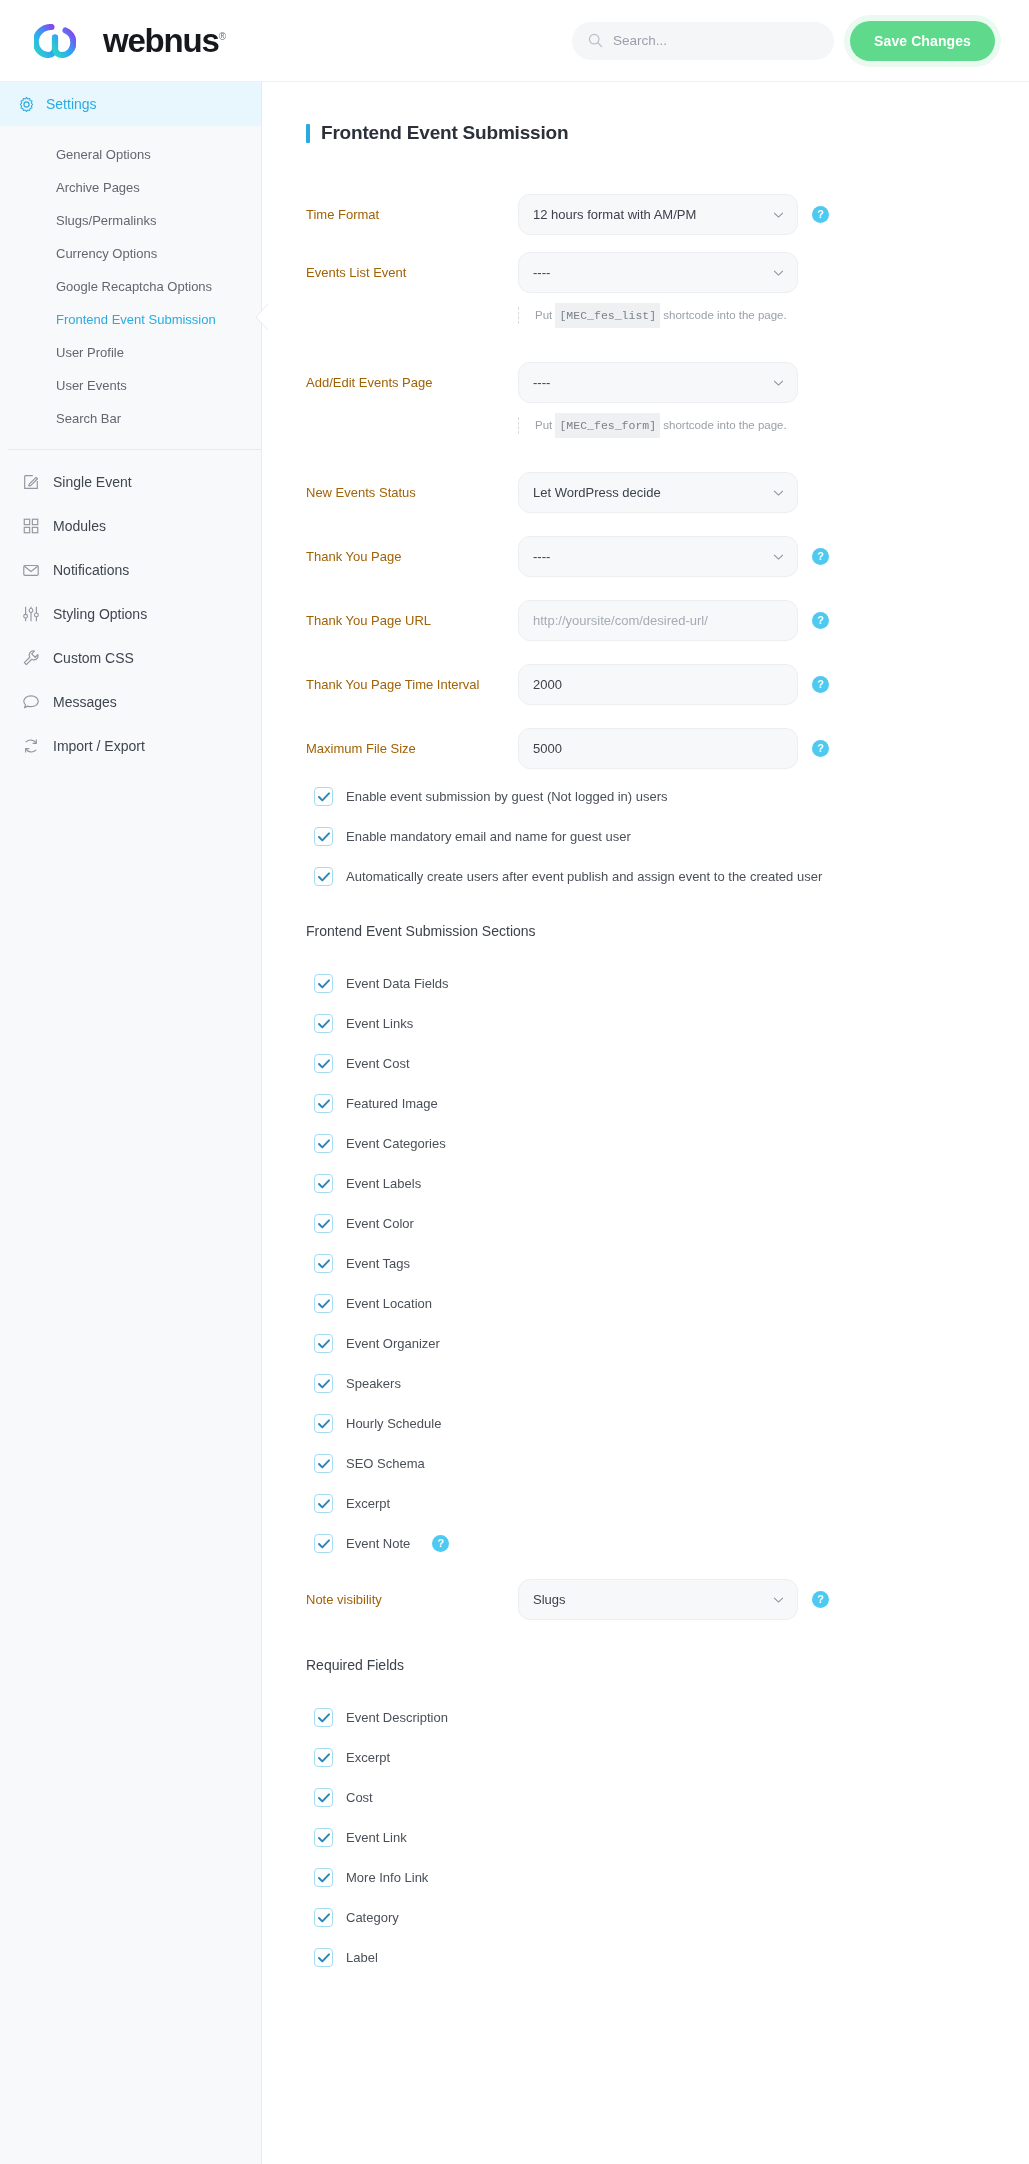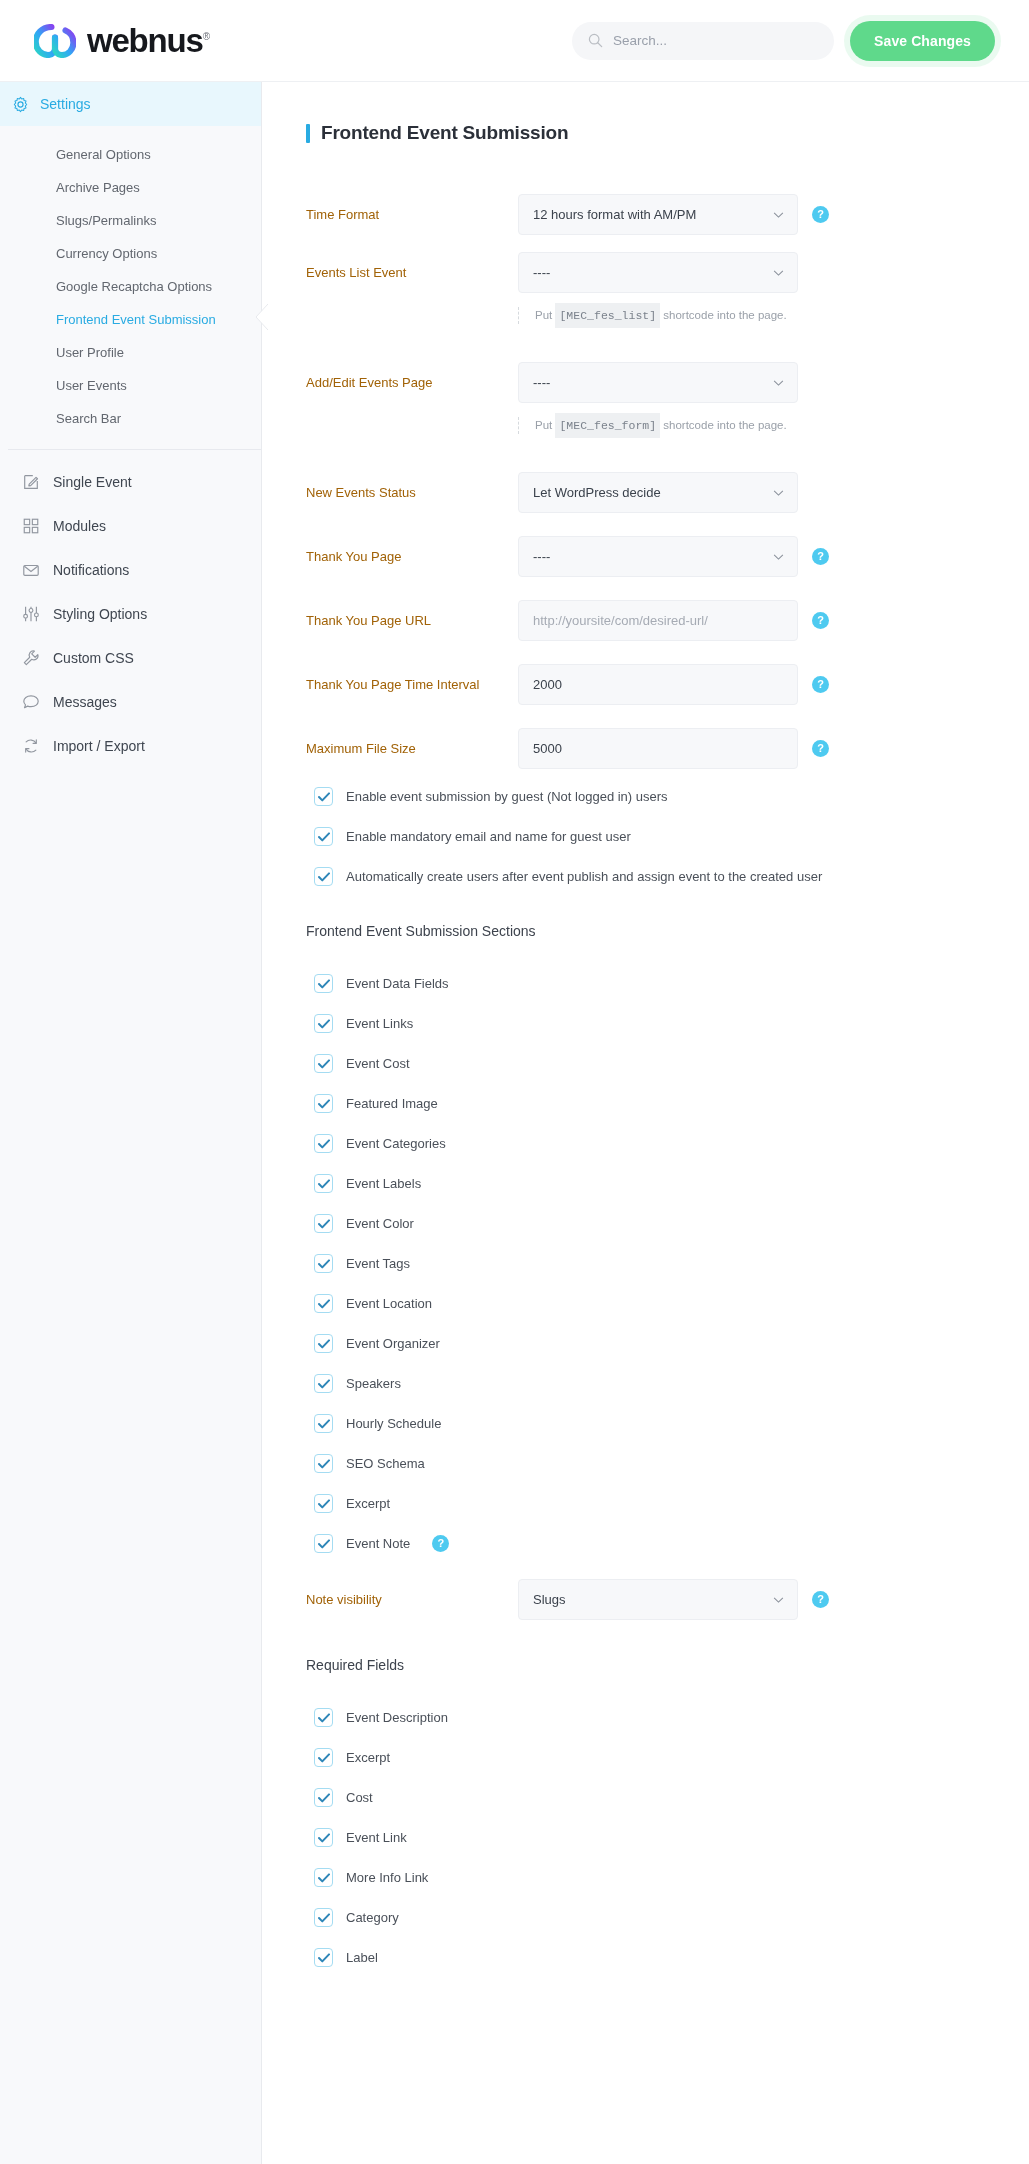--- a/index.html
+++ b/index.html
@@ -22,21 +22,21 @@
     height: 82px;
     background: #ffffff;
     border-bottom: 1px solid #eef0f3;
     display: flex;
     align-items: center;
   }
   .brand {
     display: flex;
     align-items: center;
     margin-left: 34px;
-    gap: 11px;
+    gap: 27px;
   }
   .brand-mark { width: 42px; height: 34px; display: block; }
   .brand-word {
     font-size: 33px;
     font-weight: bold;
     letter-spacing: -1.2px;
     color: #16181d;
     position: relative;
   }
   .brand-reg {
@@ -95,21 +95,21 @@
     background: #f8f9fb;
     border-right: 1px solid #e8eaee;
     position: relative;
     padding-bottom: 40px;
   }
   .side-group-head {
     display: flex;
     align-items: center;
     gap: 11px;
     height: 44px;
-    padding: 0 0 0 12px;
+    padding: 0 0 0 18px;
     background: #e8f7fd;
     color: #29abe2;
     font-size: 14px;
     cursor: pointer;
   }
   .side-group-head .ic { width: 17px; height: 17px; flex: none; }
   .sub-list { padding: 12px 0 14px 0; border-bottom: 1px solid #e7e9ee; margin-left: 8px; }
   .sub-item {
     display: block;
     padding: 9px 0 9px 48px;
@@ -173,21 +173,21 @@
     color: #a16207;
     padding-top: 13px;
   }
   .field-col { width: 280px; flex: none; }
   .select,
   .textfield {
     width: 280px;
     height: 41px;
     background: #f7f8fa;
     border: 1px solid #eceef2;
-    border-radius: 4px;
+    border-radius: 12px;
     font-family: "Liberation Sans", sans-serif;
     font-size: 13px;
     color: #3b424c;
     padding: 16px 14px;
     display: flex;
     align-items: center;
     position: relative;
     cursor: pointer;
   }
   .textfield { cursor: text; }

